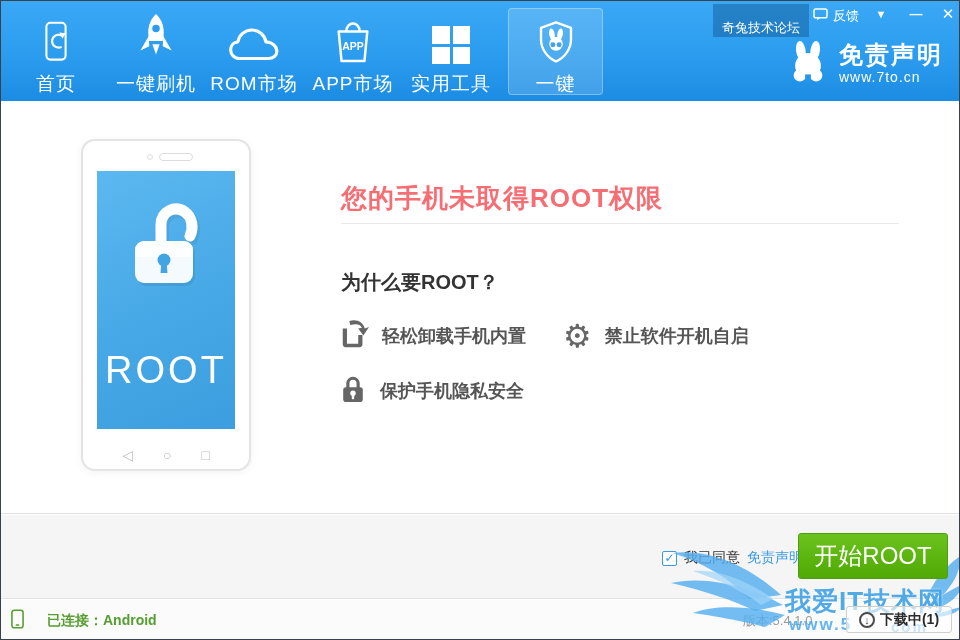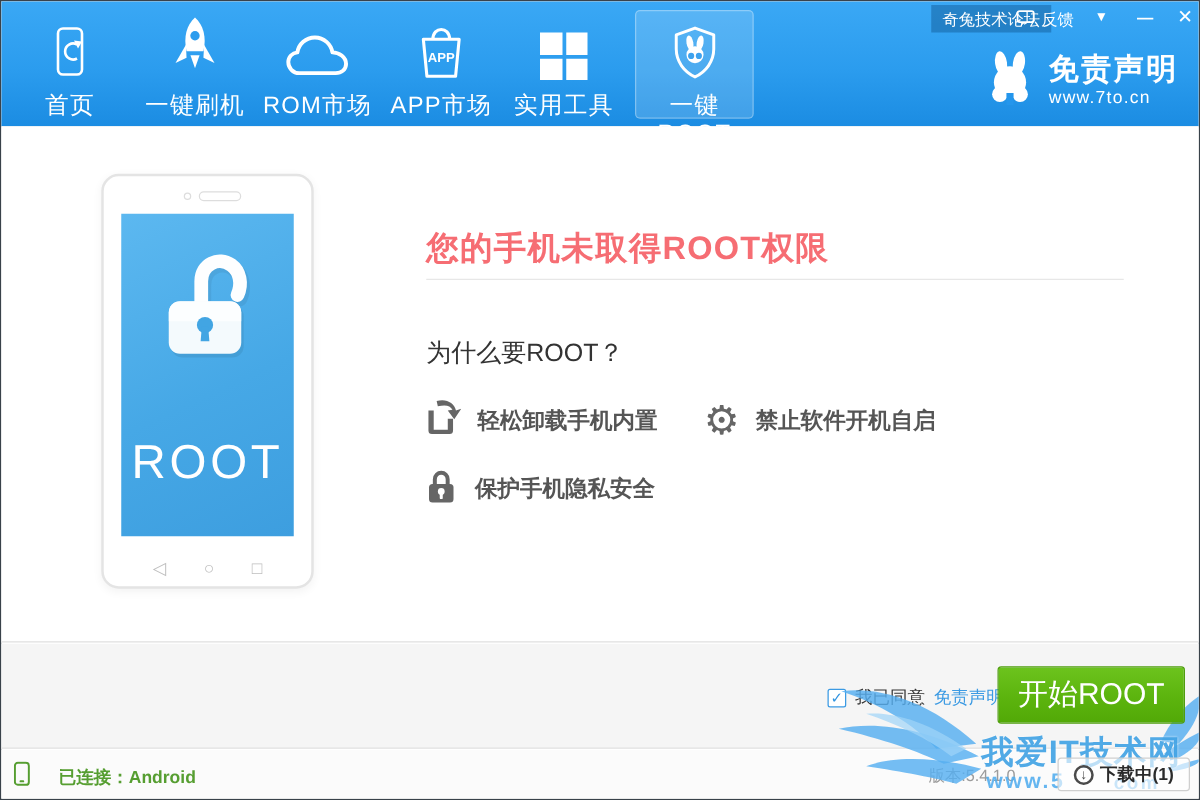--- a/index.html
+++ b/index.html
@@ -12,23 +12,23 @@
            background:linear-gradient(180deg,#3aa8f5 0%,#2b9cee 55%,#1b8ce2 100%);
            box-shadow:0 2px 4px rgba(0,0,0,.18); }
   .nav-item{ position:absolute; top:10px; width:96px; height:84px; text-align:center;
              color:#fff; cursor:pointer; }
   .nav-icon{ display:flex; align-items:flex-end; justify-content:center; height:54px; }
   .nav-label{ display:block; margin-top:6px; font-size:19px; letter-spacing:1px; }
   .nav-item.active{ background:rgba(255,255,255,.16); border:1px solid rgba(255,255,255,.32);
                     border-radius:4px; top:7px; height:87px; }
   .nav-item.active .nav-icon{ height:56px; }
 
-  .forum-tab{ position:absolute; left:712px; top:3px; height:22px; line-height:23px;
-              padding:0 9px; background:rgba(8,70,125,.38); color:#fff; font-size:13px;
-              cursor:pointer;margin-left:32px; }
+  .forum-tab{ position:absolute; left:712px; top:3px; height:33px; line-height:23px;
+              padding:12px 9px; background:rgba(8,70,125,.38); color:#fff; font-size:13px;
+              cursor:pointer; }
   .feedback{ position:absolute; left:812px; top:3px; height:23px; display:flex;
              align-items:center; gap:5px; color:#fff; font-size:13px; cursor:pointer; }
   .winbtn{ position:absolute; top:0; width:30px; height:26px; color:#fff; text-align:center;
            line-height:26px; cursor:pointer; font-size:13px; }
   .btn-drop{ left:865px; font-size:11px; }
   .btn-min{ left:900px; font-weight:bold; }
   .btn-close{ left:932px; font-size:15px; font-weight:bold; }
 
   .brand{ position:absolute; right:16px; top:38px; display:flex; align-items:center; gap:10px;
           color:#fff; }
@@ -50,21 +50,21 @@
   .screen-root{ position:absolute; left:0; width:100%; top:178px; text-align:center;
                 color:#fff; font-size:38px; letter-spacing:3px; }
   .lock-art{ position:absolute; left:22px; top:28px; }
   .phone-nav{ position:absolute; left:0; bottom:6px; width:100%; display:flex;
               justify-content:center; gap:30px; color:#bfbfbf; font-size:14px; }
 
   .page-title{ position:absolute; left:340px; top:80px; font-size:26px; font-weight:bold;
                color:#f66d73; letter-spacing:1px; }
   .title-divider{ position:absolute; left:340px; top:122px; width:558px; height:1px;
                   background:#e7e7e7; }
-  .subtitle{ position:absolute; left:340px; top:168px; font-size:20px; color:#333; }
+  .subtitle{ position:absolute; left:340px; top:168px; font-size:20px; color:#333;font-weight:bold; }
   .features{ position:absolute; left:338px; top:218px; display:grid;
              grid-template-columns:224px auto; grid-row-gap:21px; }
   .feature{ display:flex; align-items:center; gap:13px; height:34px; }
   .feature-label{ font-size:18px; color:#555;font-weight:bold; }
 
   
   .action-bar{ position:absolute; left:0; top:514px; width:100%; height:84px;
                background:#f5f5f5; border-bottom:1px solid #e2e2e2; }
   .agree{ position:absolute; left:661px; top:34px; display:flex; align-items:center; gap:7px; }
   .checkbox{ width:15px; height:15px; background:#fff; border:1px solid #3b9ae3;

